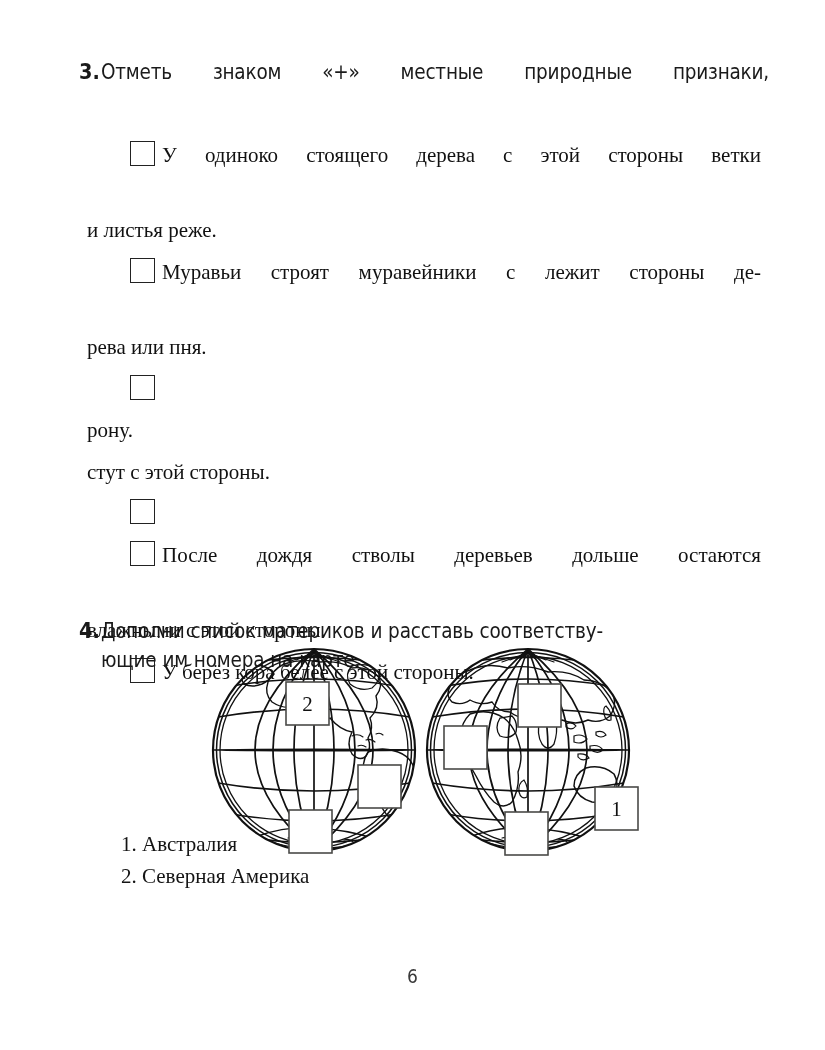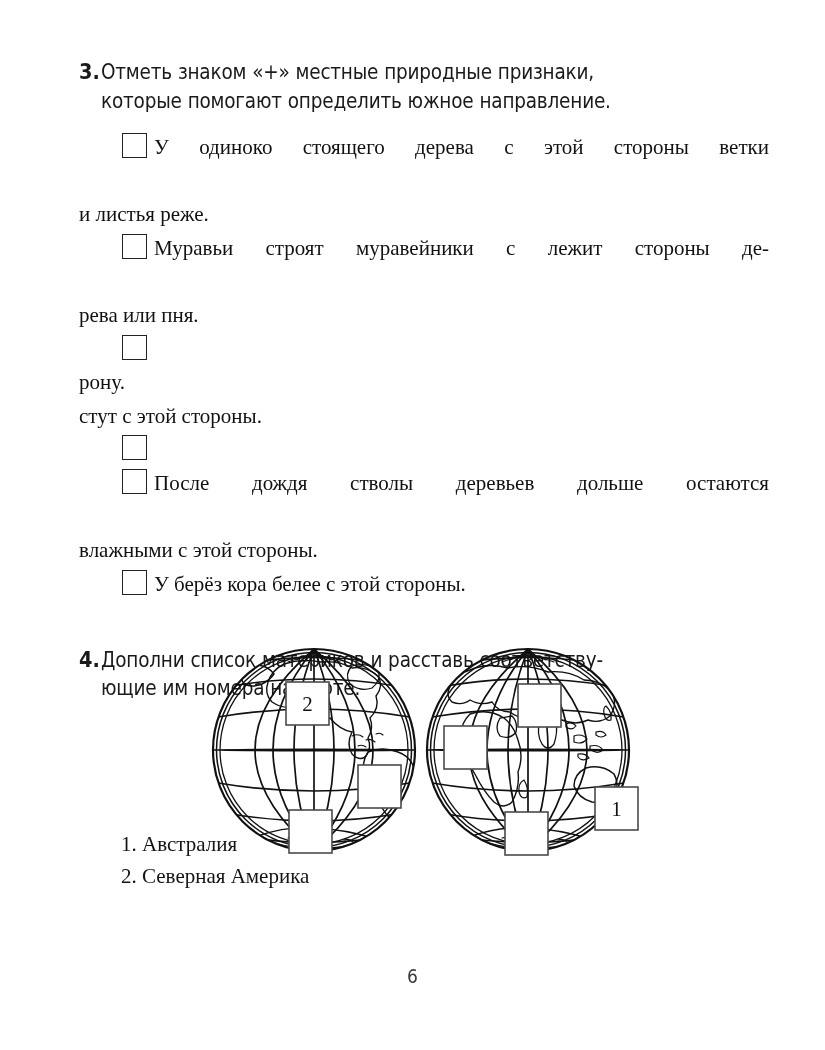--- a/index.html
+++ b/index.html
@@ -67,21 +67,21 @@
     width: 690px;
     font-family: "Liberation Serif", "DejaVu Serif", serif;
     font-size: 21px;
     line-height: 33.6px;
     color: #111;
   }
   .stmt {
     text-align: justify;
     text-justify: inter-word;
     text-indent: 43px;
-    margin: 0;
+    margin: 8px;
     position: relative;
   }
   .stmt .cb {
     display: inline-block;
     width: 25px;
     height: 25px;
     border: 1.6px solid #222;
     background: #fff;
     vertical-align: -4px;
     margin-right: 7px;
@@ -142,21 +142,20 @@
 </style>
 </head>
 <body>
 
 <div class="page">
 
   <div class="task headwrap" style="top:58px;">
     <span class="num">3.</span>
     <div class="body">
       <span>Отметь знаком «+» местные природные признаки,</span>
-      <span class="lastline" style="display:block">которые помогают определить южное направление.</span>
     </div>
   </div>
 
   <div class="stmts" style="top:131px;">
 
     <p class="stmt">
       <span class="cb"></span><span class="txt">У одиноко стоящего дерева с этой стороны ветки</span>
     </p>
     <p class="stmt nojust" style="text-indent:0">
       <span class="txt">и листья реже.</span>

